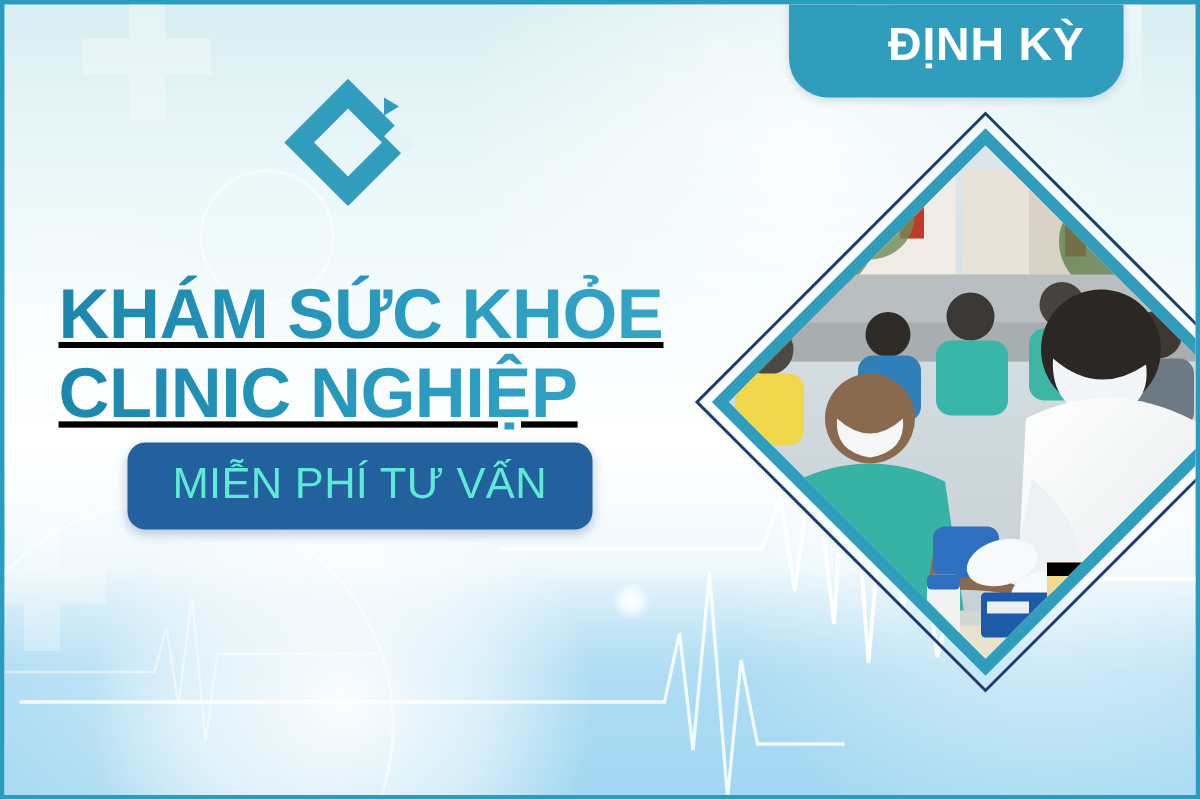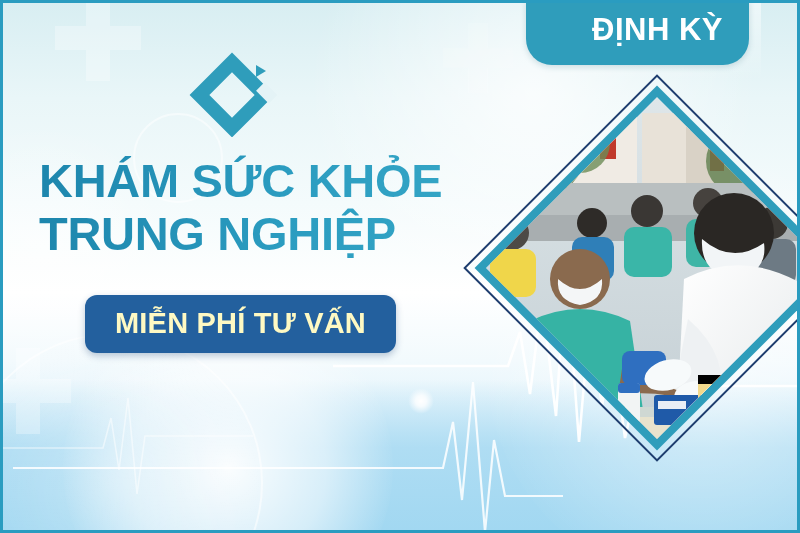--- a/index.html
+++ b/index.html
@@ -72,41 +72,41 @@
 
   
   .logo{ position:absolute; left:150px; top:48px; width:165px; text-align:center; }
   .logo-mark{ display:flex; justify-content:center; }
   .logo-name{
     margin-top:6px; color:#3ba6c4; font-size:13px; font-weight:bold;
     letter-spacing:2.1px; white-space:nowrap;
   }
 
   
-  .headline{ position:absolute; left:36px; top:151px; width:440px; }
+  .headline{ position:absolute; left:36px; top:179px; width:440px;text-decoration:underline; }
   .headline-line{
     font-size:47px; font-weight:bold; line-height:1.13; letter-spacing:-.3px;
     color:#2391b7;
     background:linear-gradient(90deg,#1d86ad 0%, #2b9cc0 55%, #35a6c6 100%);
     -webkit-background-clip:text; background-clip:text;
     -webkit-text-fill-color:transparent; color:transparent;
     white-space:nowrap;
   }
 
   
   .cta{
     position:absolute; left:82px; top:292px;
     background:#23609e;
     border-radius:12px;
     padding:14px 30px 15px 30px;
     box-shadow:0 3px 7px rgba(18,60,110,.28);
     display:inline-block;
   }
   .cta-text{
-    color:#fef9c3; font-size:29px; font-weight:bold; letter-spacing:.2px;
+    color:#5eead4; font-size:29px; font-weight:normal; letter-spacing:.2px;
     line-height:1; white-space:nowrap;
   }
 
   
   .diamond-wrap{ position:absolute; left:513px; top:124px; width:282px; height:282px; }
   .dia{ position:absolute; inset:0; transform:rotate(45deg); }
   .dia-outline{
     position:absolute; left:4px; top:4px; right:4px; bottom:4px;
     border:2px solid #1d3c6e;
   }
@@ -173,21 +173,21 @@
           <path d="M-30 -30 H30 V30 H-30 Z M-16 -16 V16 H16 V-16 Z" fill="#2f9dbb" fill-rule="evenodd"></path>
           <rect x="14" y="-32" width="18" height="12" fill="#e4f3f6"></rect>
         </g>
         <path d="M68 14 L78 20 L68 26 Z" fill="#2f9dbb"></path>
       </svg>
     </div>
   </div>
 
   <div class="headline">
     <div class="headline-line">KHÁM SỨC KHỎE</div>
-    <div class="headline-line">TRUNG NGHIỆP</div>
+    <div class="headline-line">CLINIC NGHIỆP</div>
   </div>
 
   <div class="cta">
     <span class="cta-text">MIỄN PHÍ TƯ VẤN</span>
   </div>
 
   <div class="diamond-wrap">
     <div class="dia">
       <div class="dia-outline"></div>
       <div class="dia-teal"></div>

